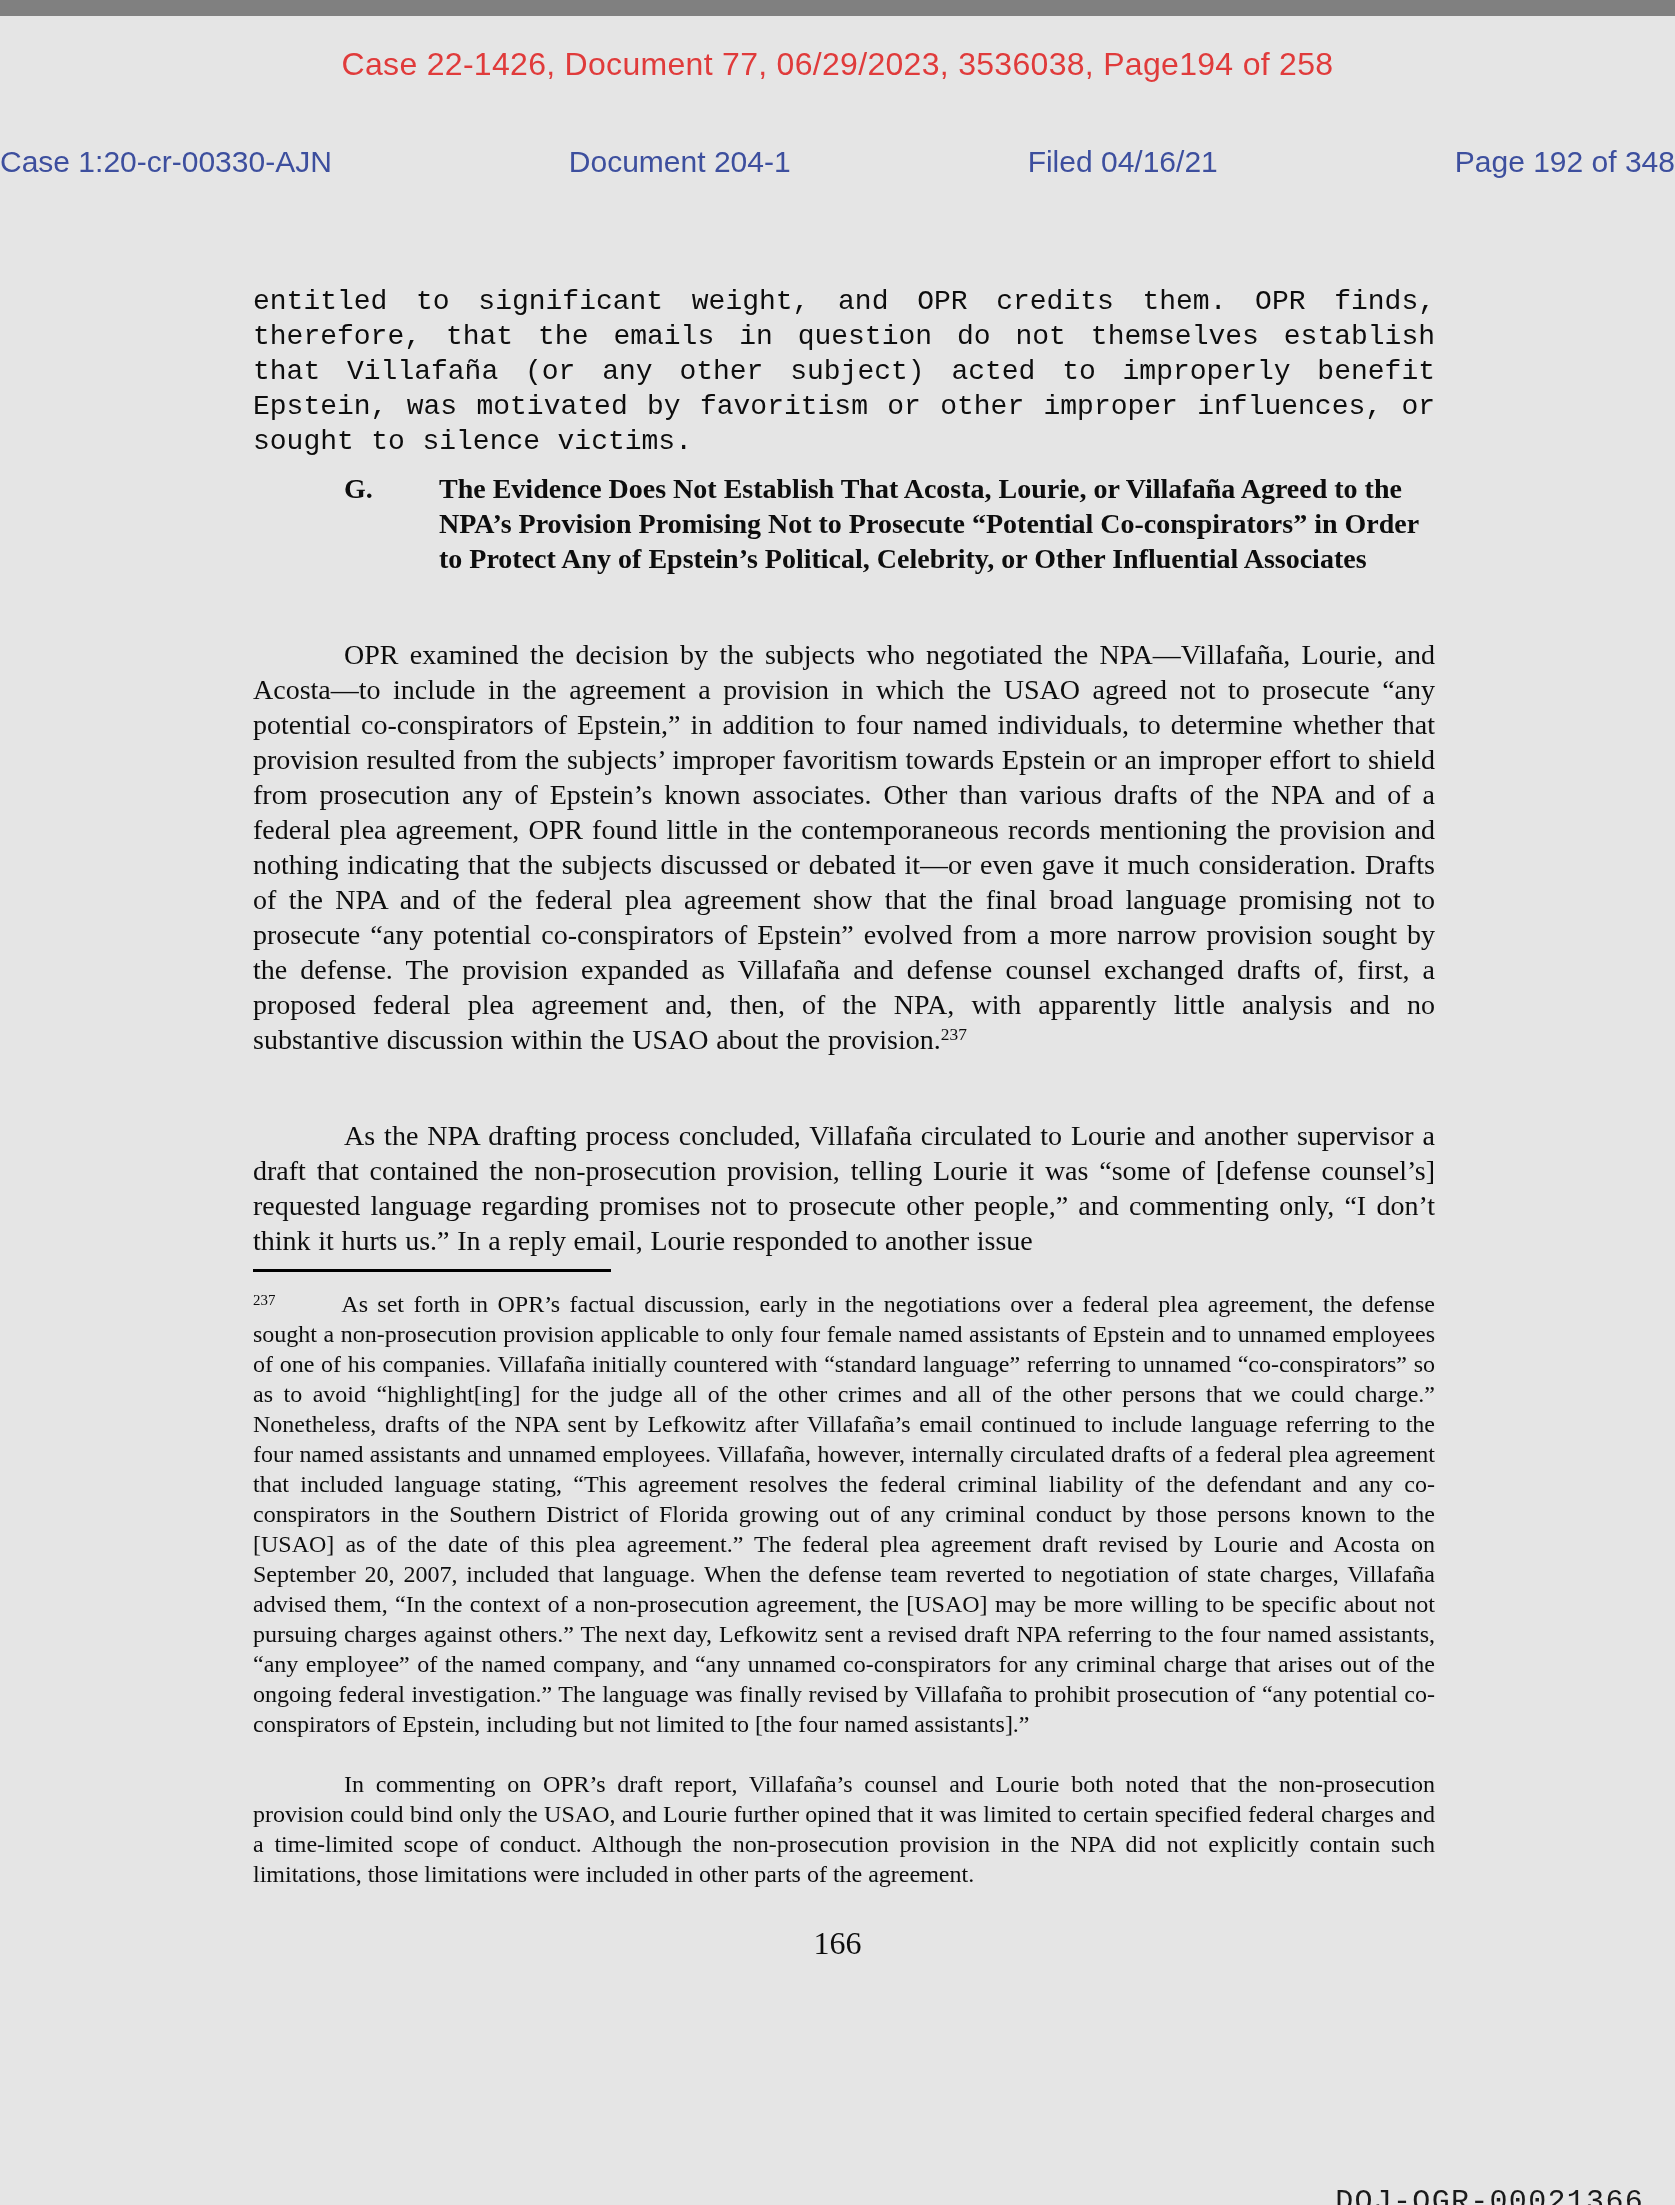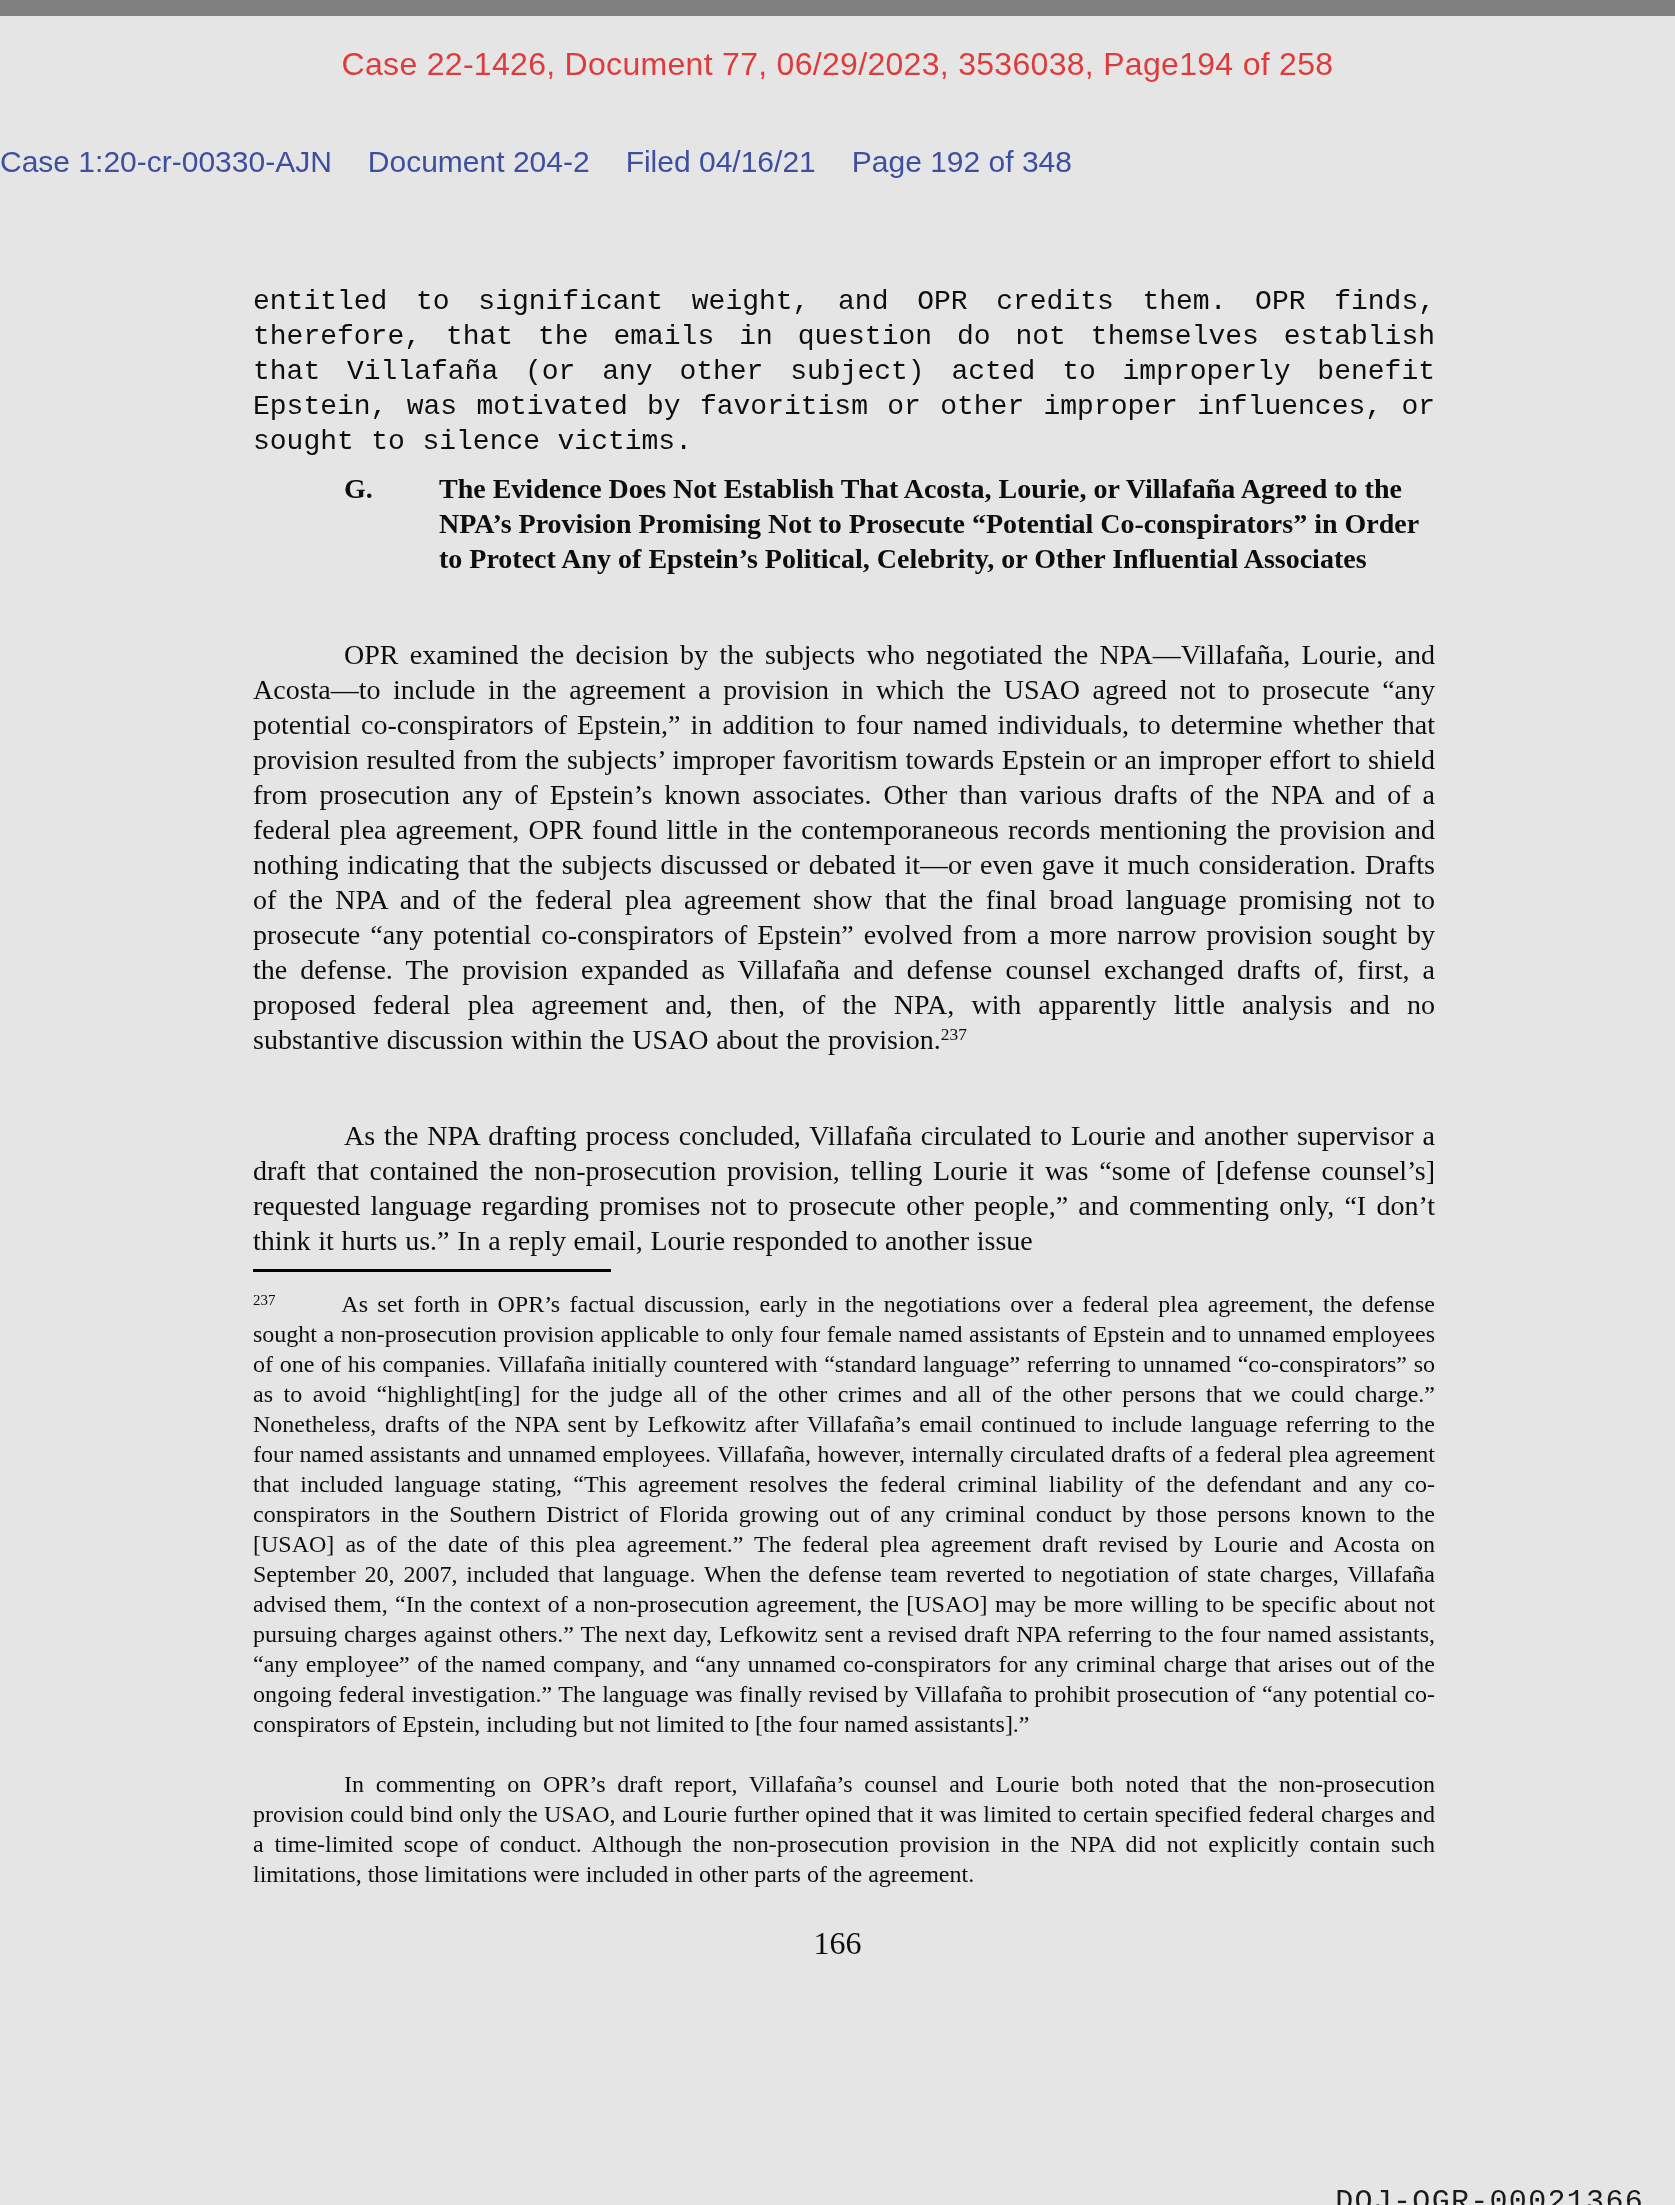--- a/index.html
+++ b/index.html
@@ -41,21 +41,21 @@
     font-weight: bold;
     font-size: 43px;
     color: #000000;
   }
   .hdr-blue {
     position: absolute;
     top: 129px;
     left: 0;
     width: 100%;
     display: flex;
-    justify-content: flex-start;
+    justify-content: space-between;
     gap: 36px;
     font-family: "Liberation Sans", sans-serif;
     font-size: 30px;
     color: #3d4f9e;
     white-space: nowrap;
   }
 
   
   .bodytext {
     position: absolute;
@@ -150,21 +150,21 @@
 </head>
 <body>
 
 <div class="page">
 
   <div class="hdr-red">Case 22-1426, Document 77, 06/29/2023, 3536038, Page194 of 258</div>
 
 
   <div class="hdr-blue">
     <span>Case 1:20-cr-00330-AJN</span>
-    <span>Document 204-2</span>
+    <span>Document 204-1</span>
     <span>Filed 04/16/21</span>
     <span>Page 192 of 348</span>
   </div>
 
   <p class="bodytext p1">entitled to significant weight, and OPR credits them.  OPR finds, therefore, that the emails in question do not themselves establish that Villafaña (or any other subject) acted to improperly benefit Epstein, was motivated by favoritism or other improper influences, or sought to silence victims.</p>
 
   <div class="heading">
     <span class="glabel">G.</span>
     <span class="gtext">The Evidence Does Not Establish That Acosta, Lourie, or Villafaña Agreed to the NPA’s Provision Promising Not to Prosecute “Potential Co-conspirators” in Order to Protect Any of Epstein’s Political, Celebrity, or Other Influential Associates</span>
   </div>

